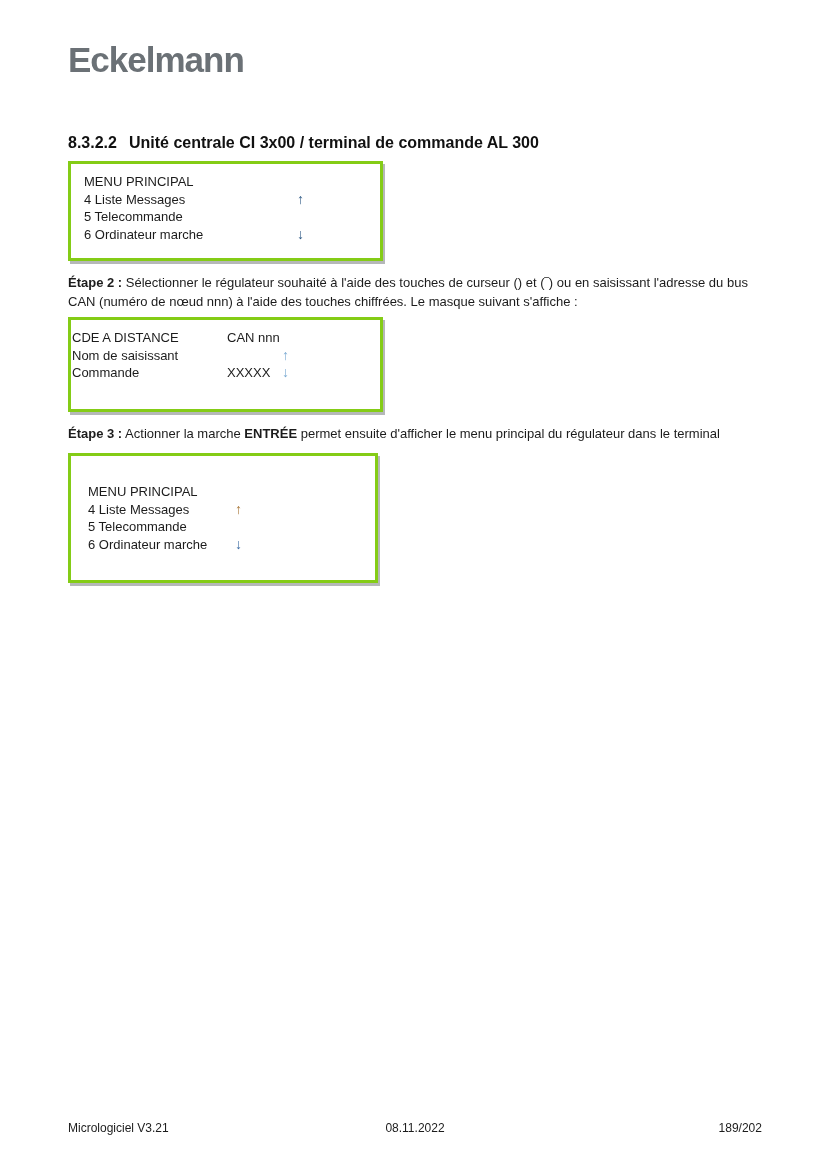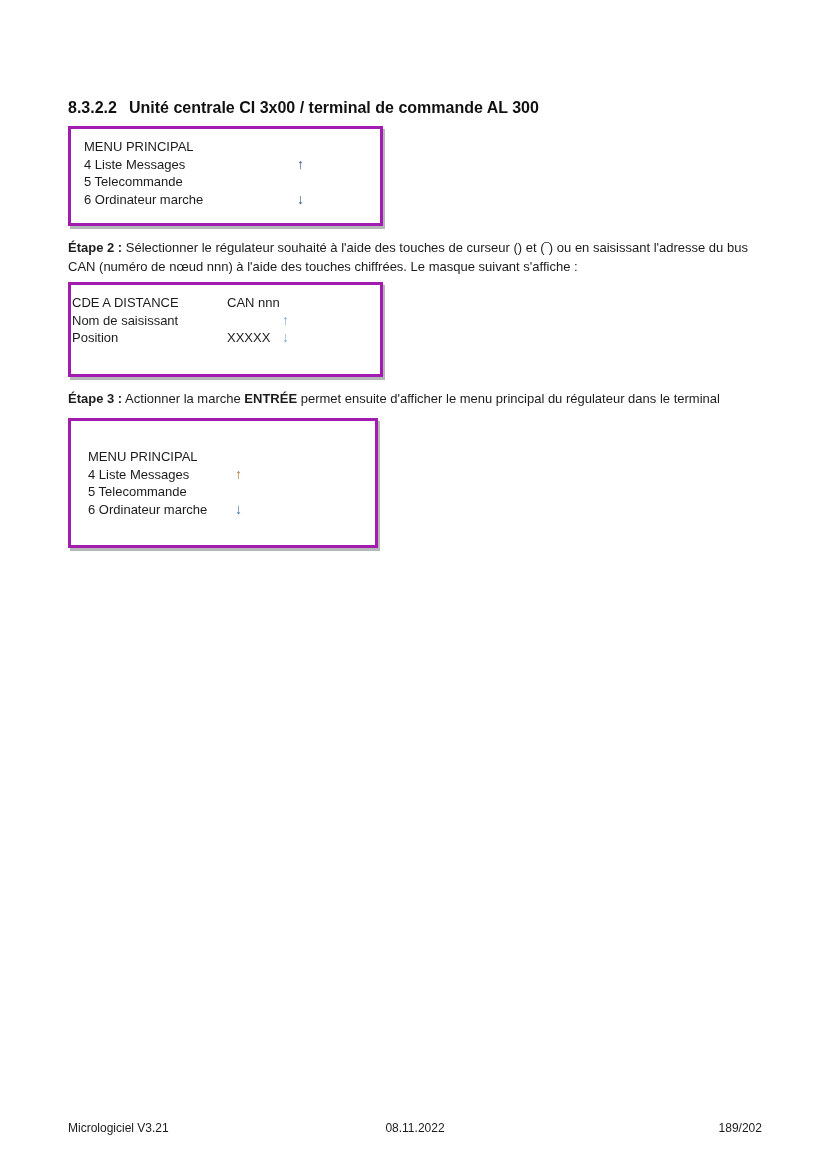--- a/index.html
+++ b/index.html
@@ -28,21 +28,21 @@
   p.body-text {
     margin-top: 9px;
     font-size: 13px; line-height: 19px;
     max-width: 700px;
   }
   p.step { margin-top: 12px; }
   p.step .lbl, p.step .emph { font-weight: bold; }
 
   .lcd {
     background: #fff;
-    border: 3px solid #a21caf;
+    border: 3px solid #84cc16;
     box-shadow: 2px 3px 0 0 #b5b8b8;
     position: relative;
     font-size: 13px; line-height: 17.5px;
   }
   .lcd-1 { width: 315px; height: 100px; margin-top: 9px;  padding: 9px 12px 0 13px; }
   .lcd-2 { width: 315px; height: 95px;  margin-top: 6px;  padding: 9px 12px 0 1px; }
   .lcd-3 { width: 310px; height: 130px; margin-top: 10px; padding: 27px 12px 0 17px; }
 
   .lcd .row { position: relative; height: 17.5px; white-space: nowrap; }
   .lcd .val, .lcd .arr { position: absolute; top: 0; }
@@ -57,20 +57,21 @@
   }
   .footer .f-left   { flex: 1; text-align: left; }
   .footer .f-center { flex: 1; text-align: center; }
   .footer .f-right  { flex: 1; text-align: right; }
 </style>
 </head>
 <body>
 
 <div class="page">
 
+  <div class="logo" style="color: rgb(107, 113, 118);">Eckelmann</div>
 
   <div class="heading">
     <span class="num">8.3.2.2</span><span>Unité centrale CI 3x00 / terminal de commande AL 300</span>
   </div>
 
 
 
   <div class="lcd lcd-1">
     <div class="row">
       <span>MENU PRINCIPAL</span>
@@ -97,21 +98,21 @@
   <div class="lcd lcd-2">
     <div class="row">
       <span>CDE A DISTANCE</span>
       <span class="val">CAN nnn</span>
     </div>
     <div class="row">
       <span>Nom de saisissant</span>
       <span class="arr" style="color: rgb(122, 170, 210);">↑</span>
     </div>
     <div class="row">
-      <span>Position</span>
+      <span>Commande</span>
       <span class="val">XXXXX</span>
       <span class="arr" style="color: rgb(122, 170, 210);">↓</span>
     </div>
   </div>
 
   <p class="body-text step">
     <span class="lbl">Étape 3 :</span>
     <span>Actionner la marche </span><span class="emph">ENTRÉE</span><span> permet ensuite d'afficher le menu principal du régulateur dans le terminal</span>
   </p>
 

